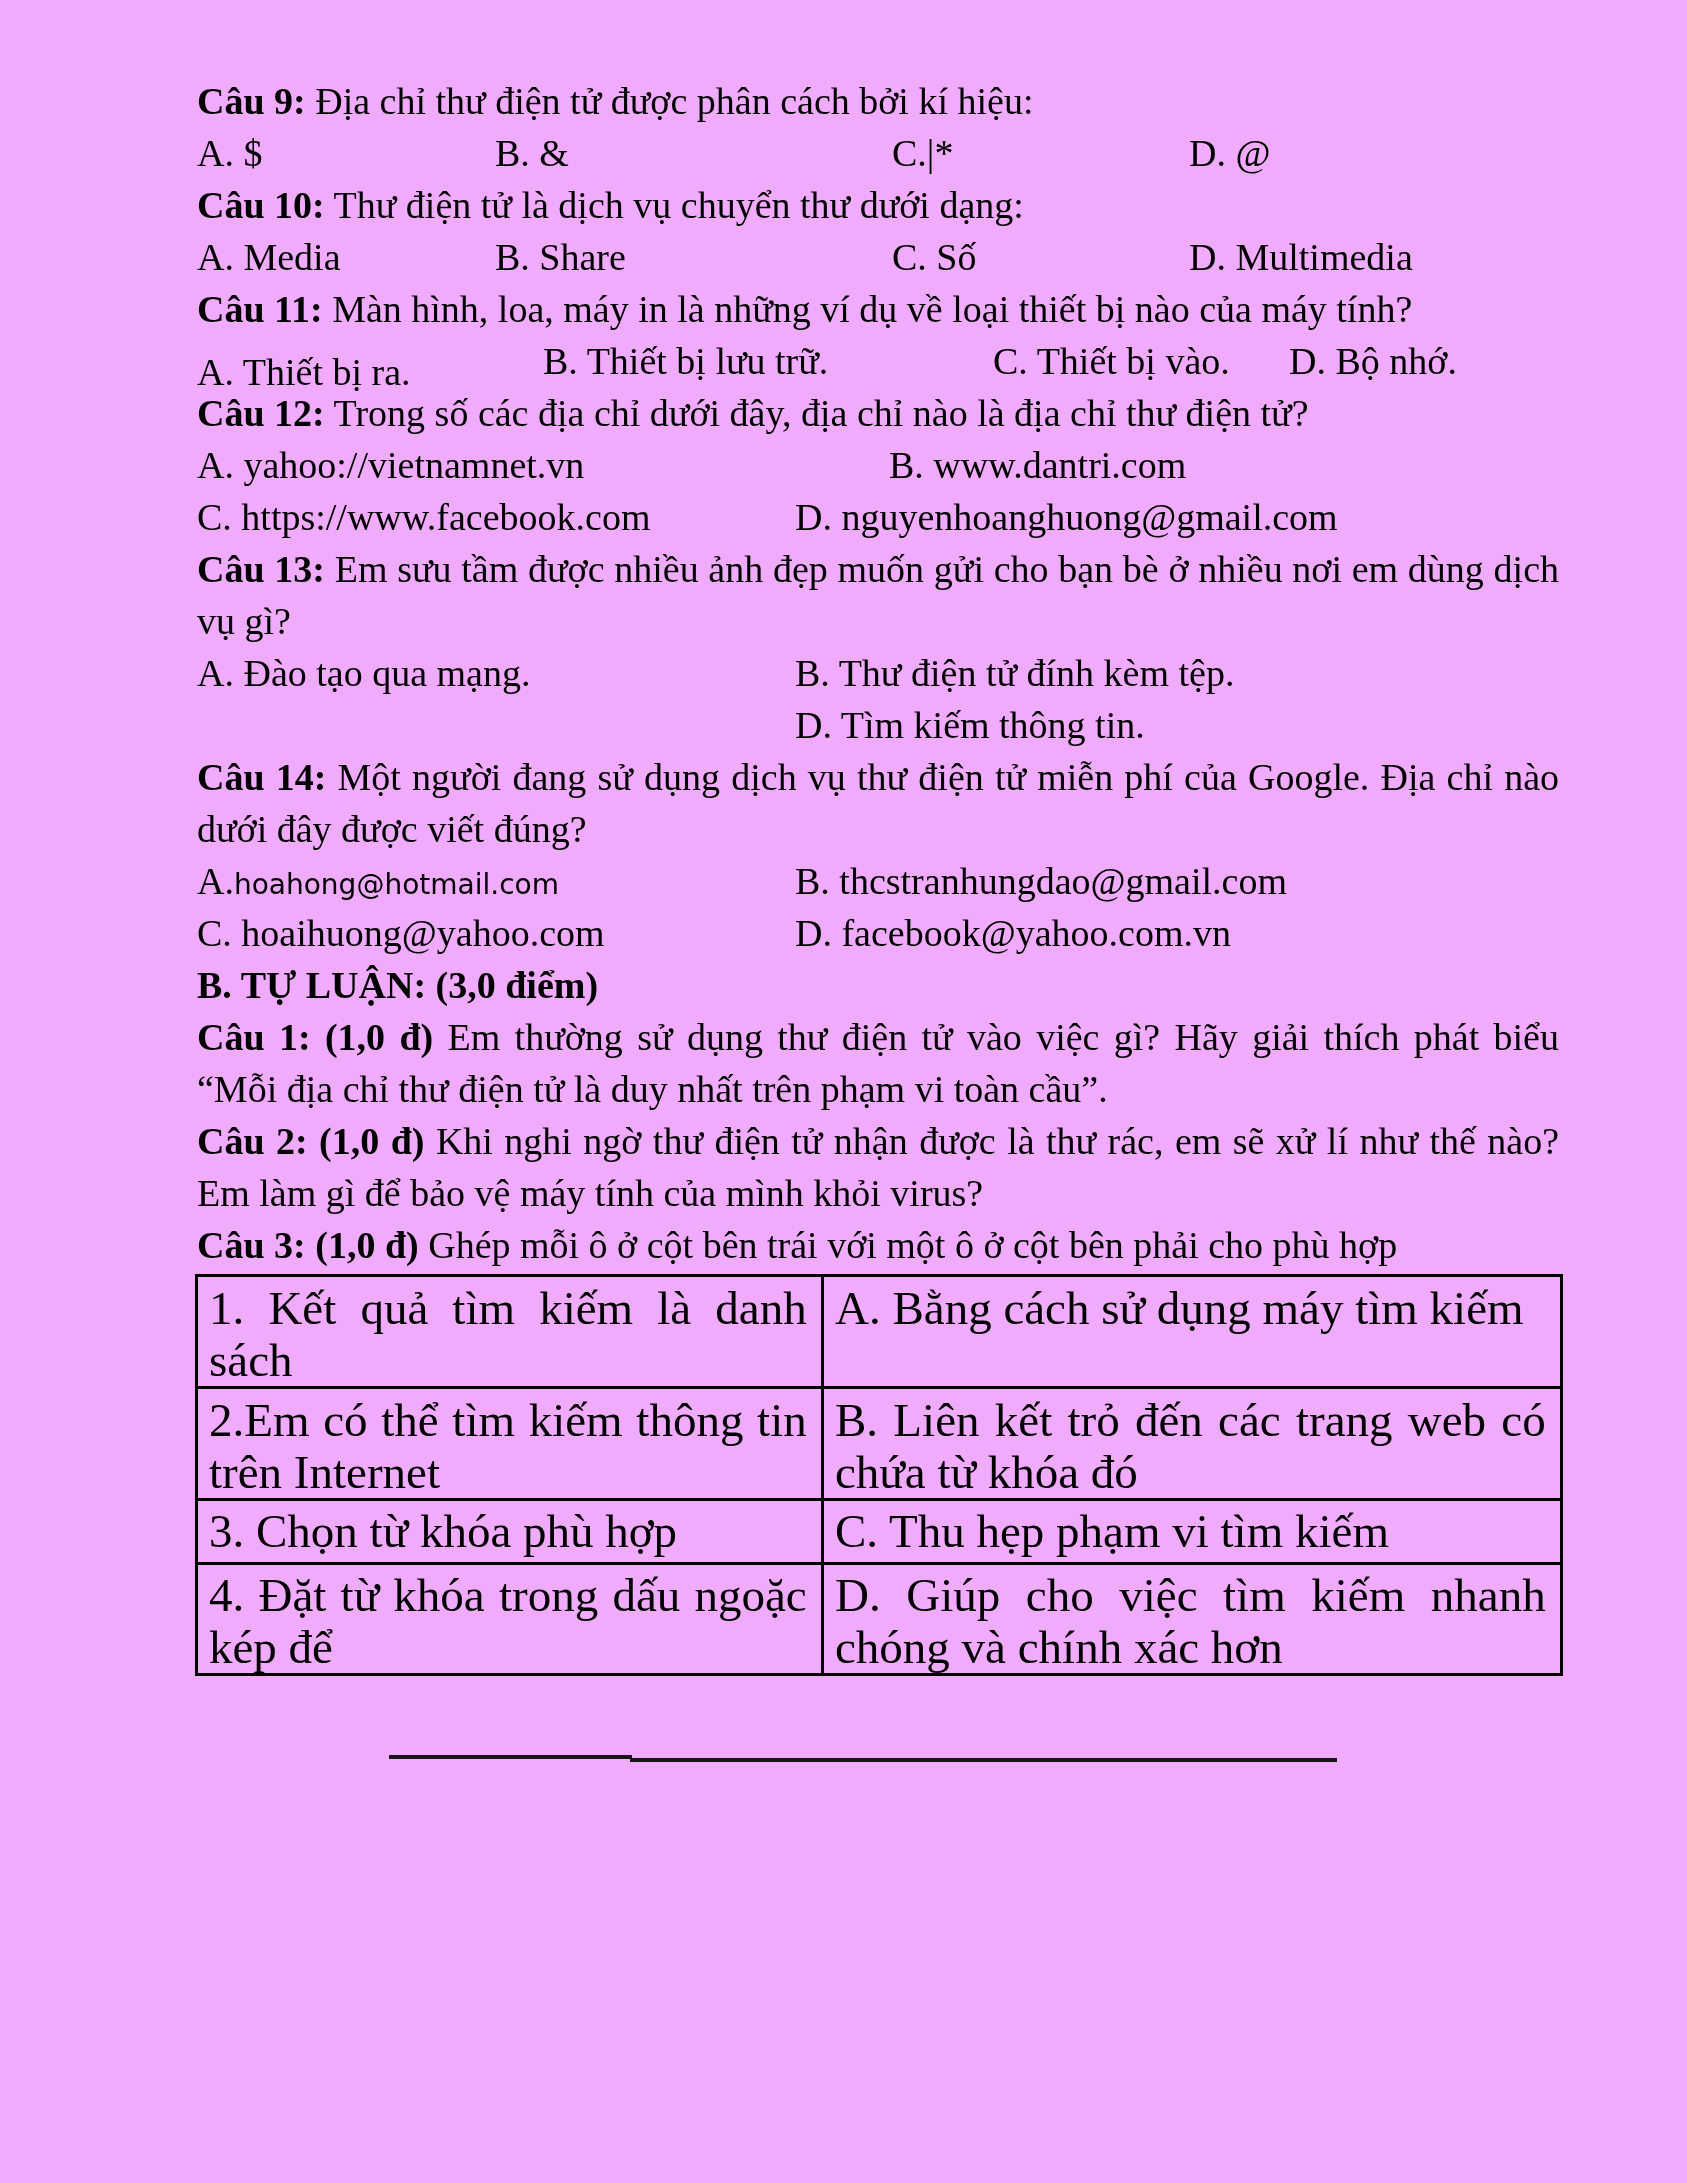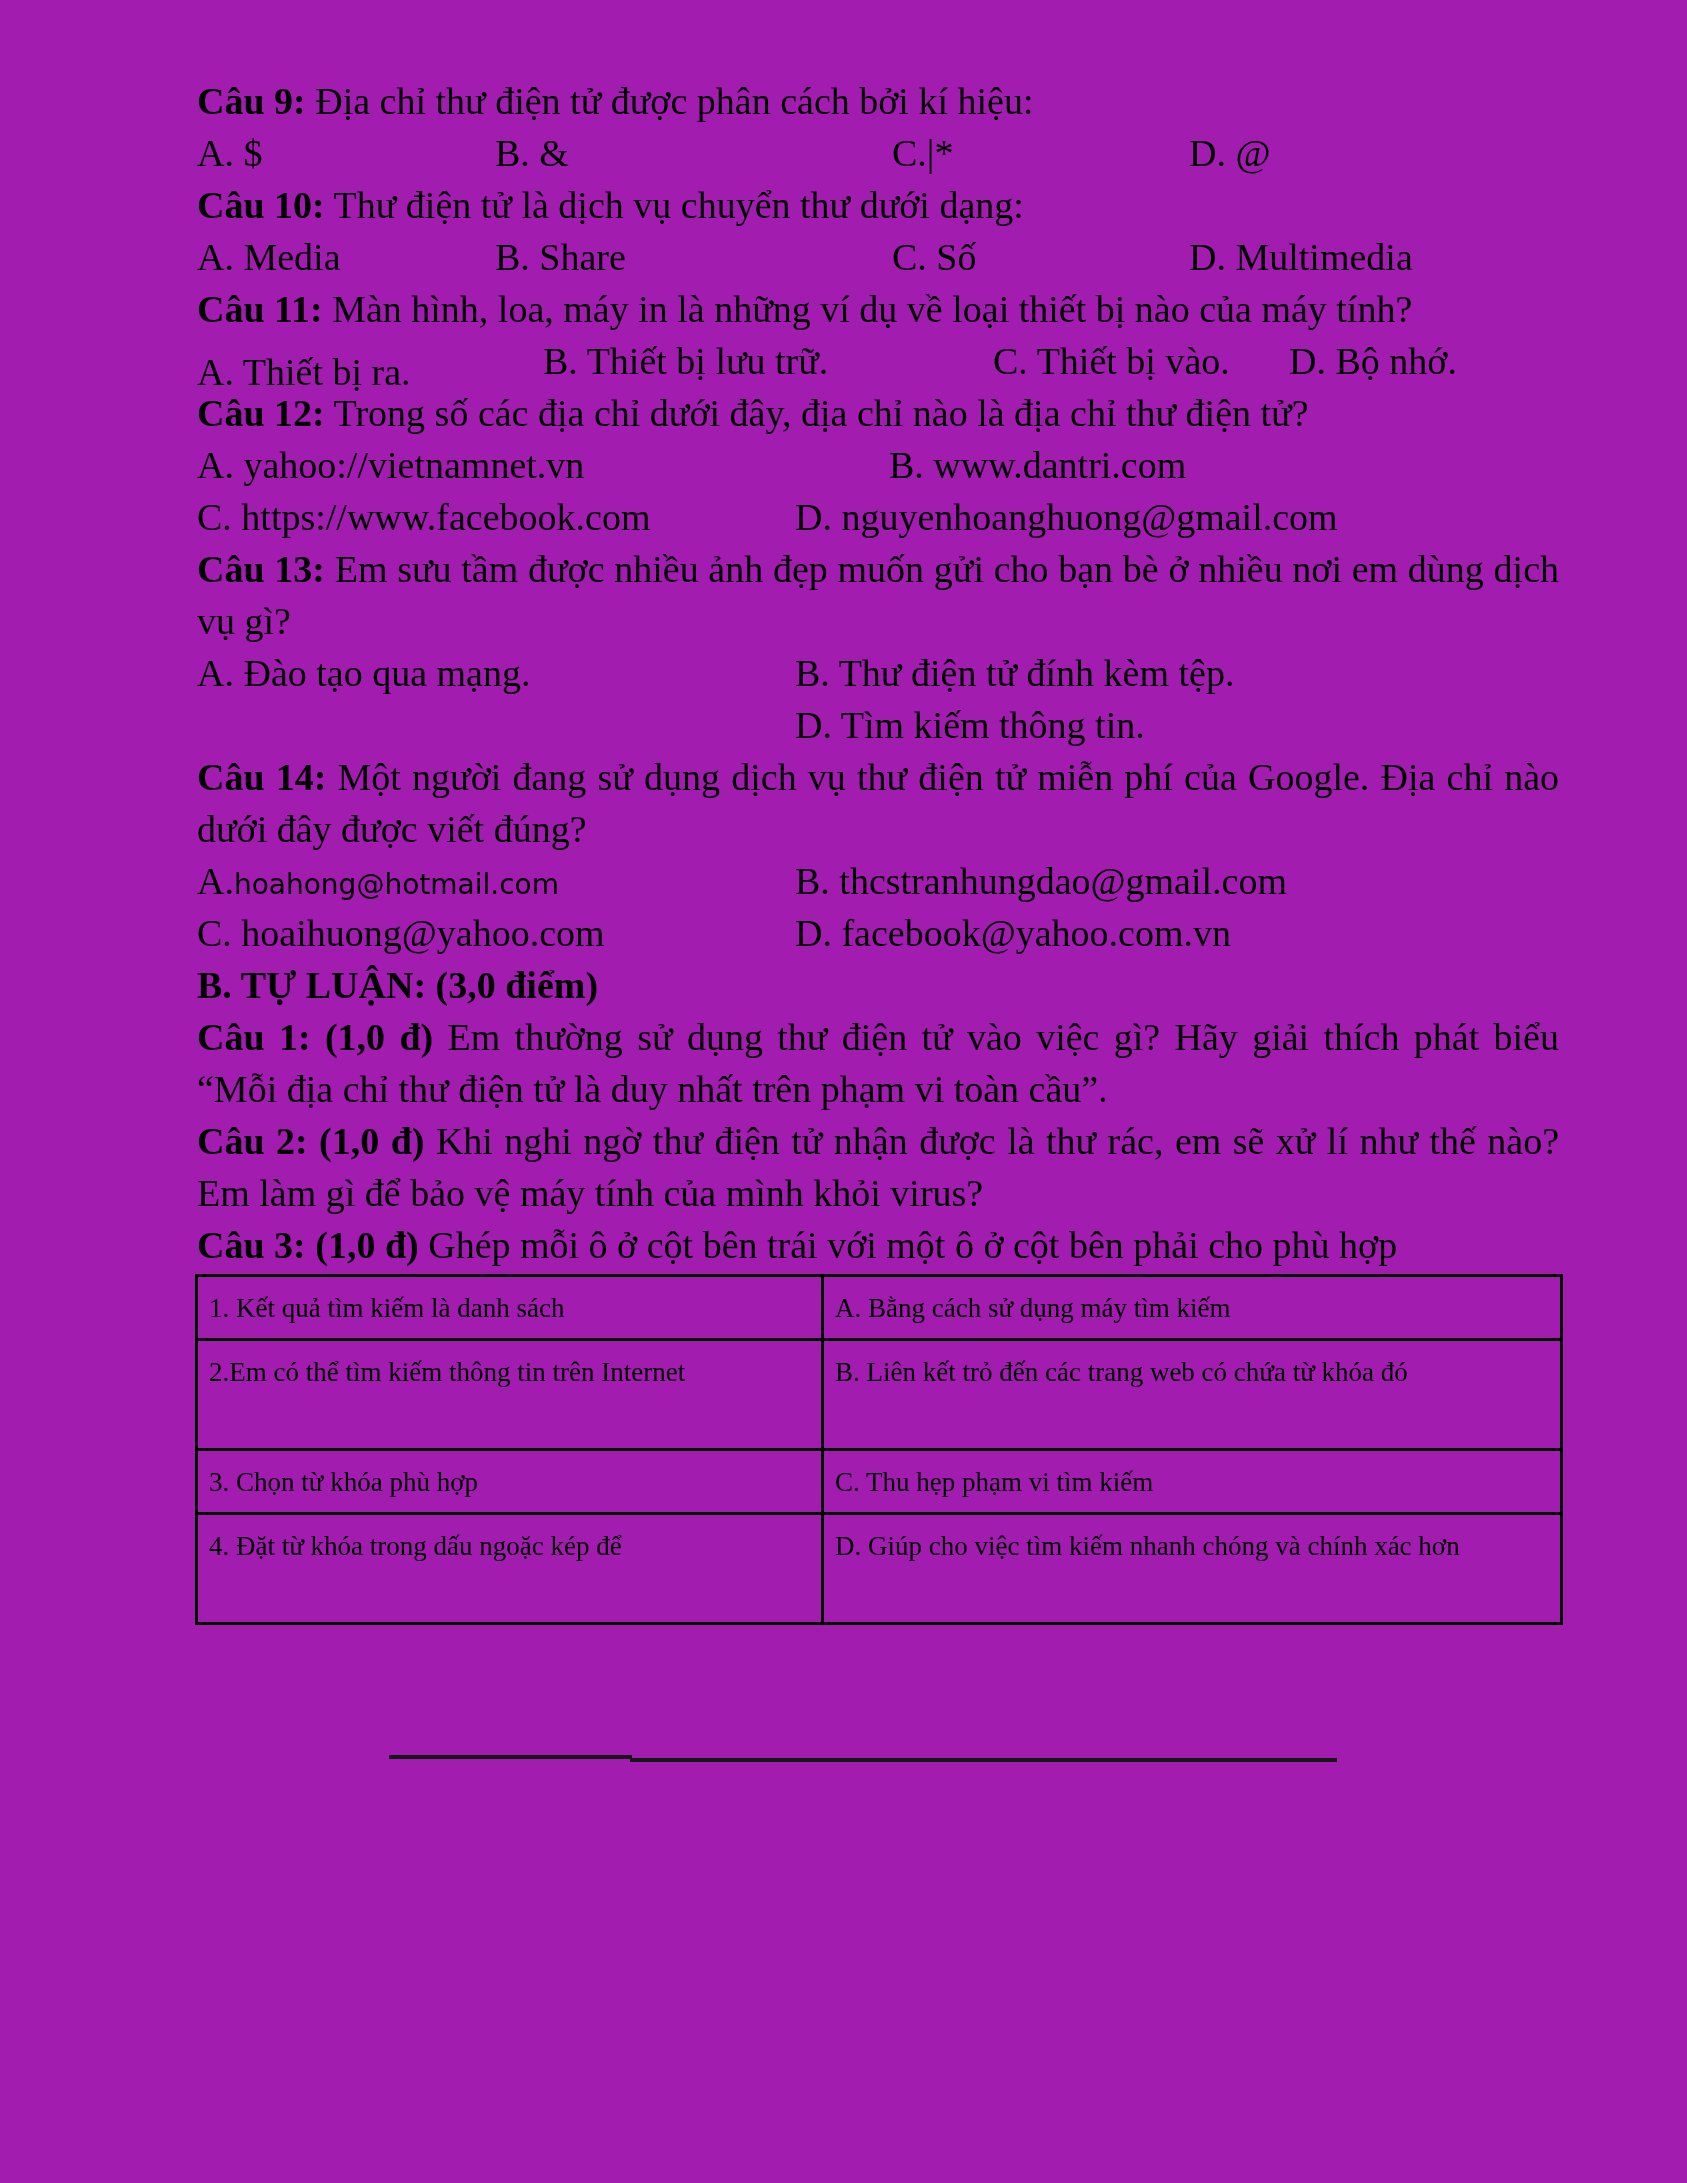--- a/index.html
+++ b/index.html
@@ -1,19 +1,19 @@
 <!DOCTYPE html>
 <html style="font-size:12.7px"><head>
 <meta charset="utf-8">
 <style>
   html,body { margin:0; padding:0; background:#ffffff; }
   .page {
     position:relative;
     width:1687px; height:2183px;
-    background:#a21caf;
+    background:#f0abfc;
     color:#000;
     font-family:"Liberation Serif", serif;
     font-size:38px;
     line-height:52px;
     overflow:hidden;
   }
   .content {
     position:absolute;
     left:197px; top:75px;
     width:1362px;
@@ -30,21 +30,21 @@
     font-family:"DejaVu Sans", sans-serif;
     font-size:28px;
   }
   .section-title { margin:0; font-weight:bold; }
   table.match {
     position:absolute;
     left:195px; top:1274px;
     width:1368px;
     border-collapse:collapse;
     table-layout:fixed;
-    font-size:27px;
+    font-size:47px;
     line-height:52px;
     border-radius:13px;
   }
   table.match td {
     border:3.2px solid #000;
     vertical-align:top;
     box-sizing:border-box;
     padding:4.8px 14.3px 0 11px;
     text-align:justify;
   }

